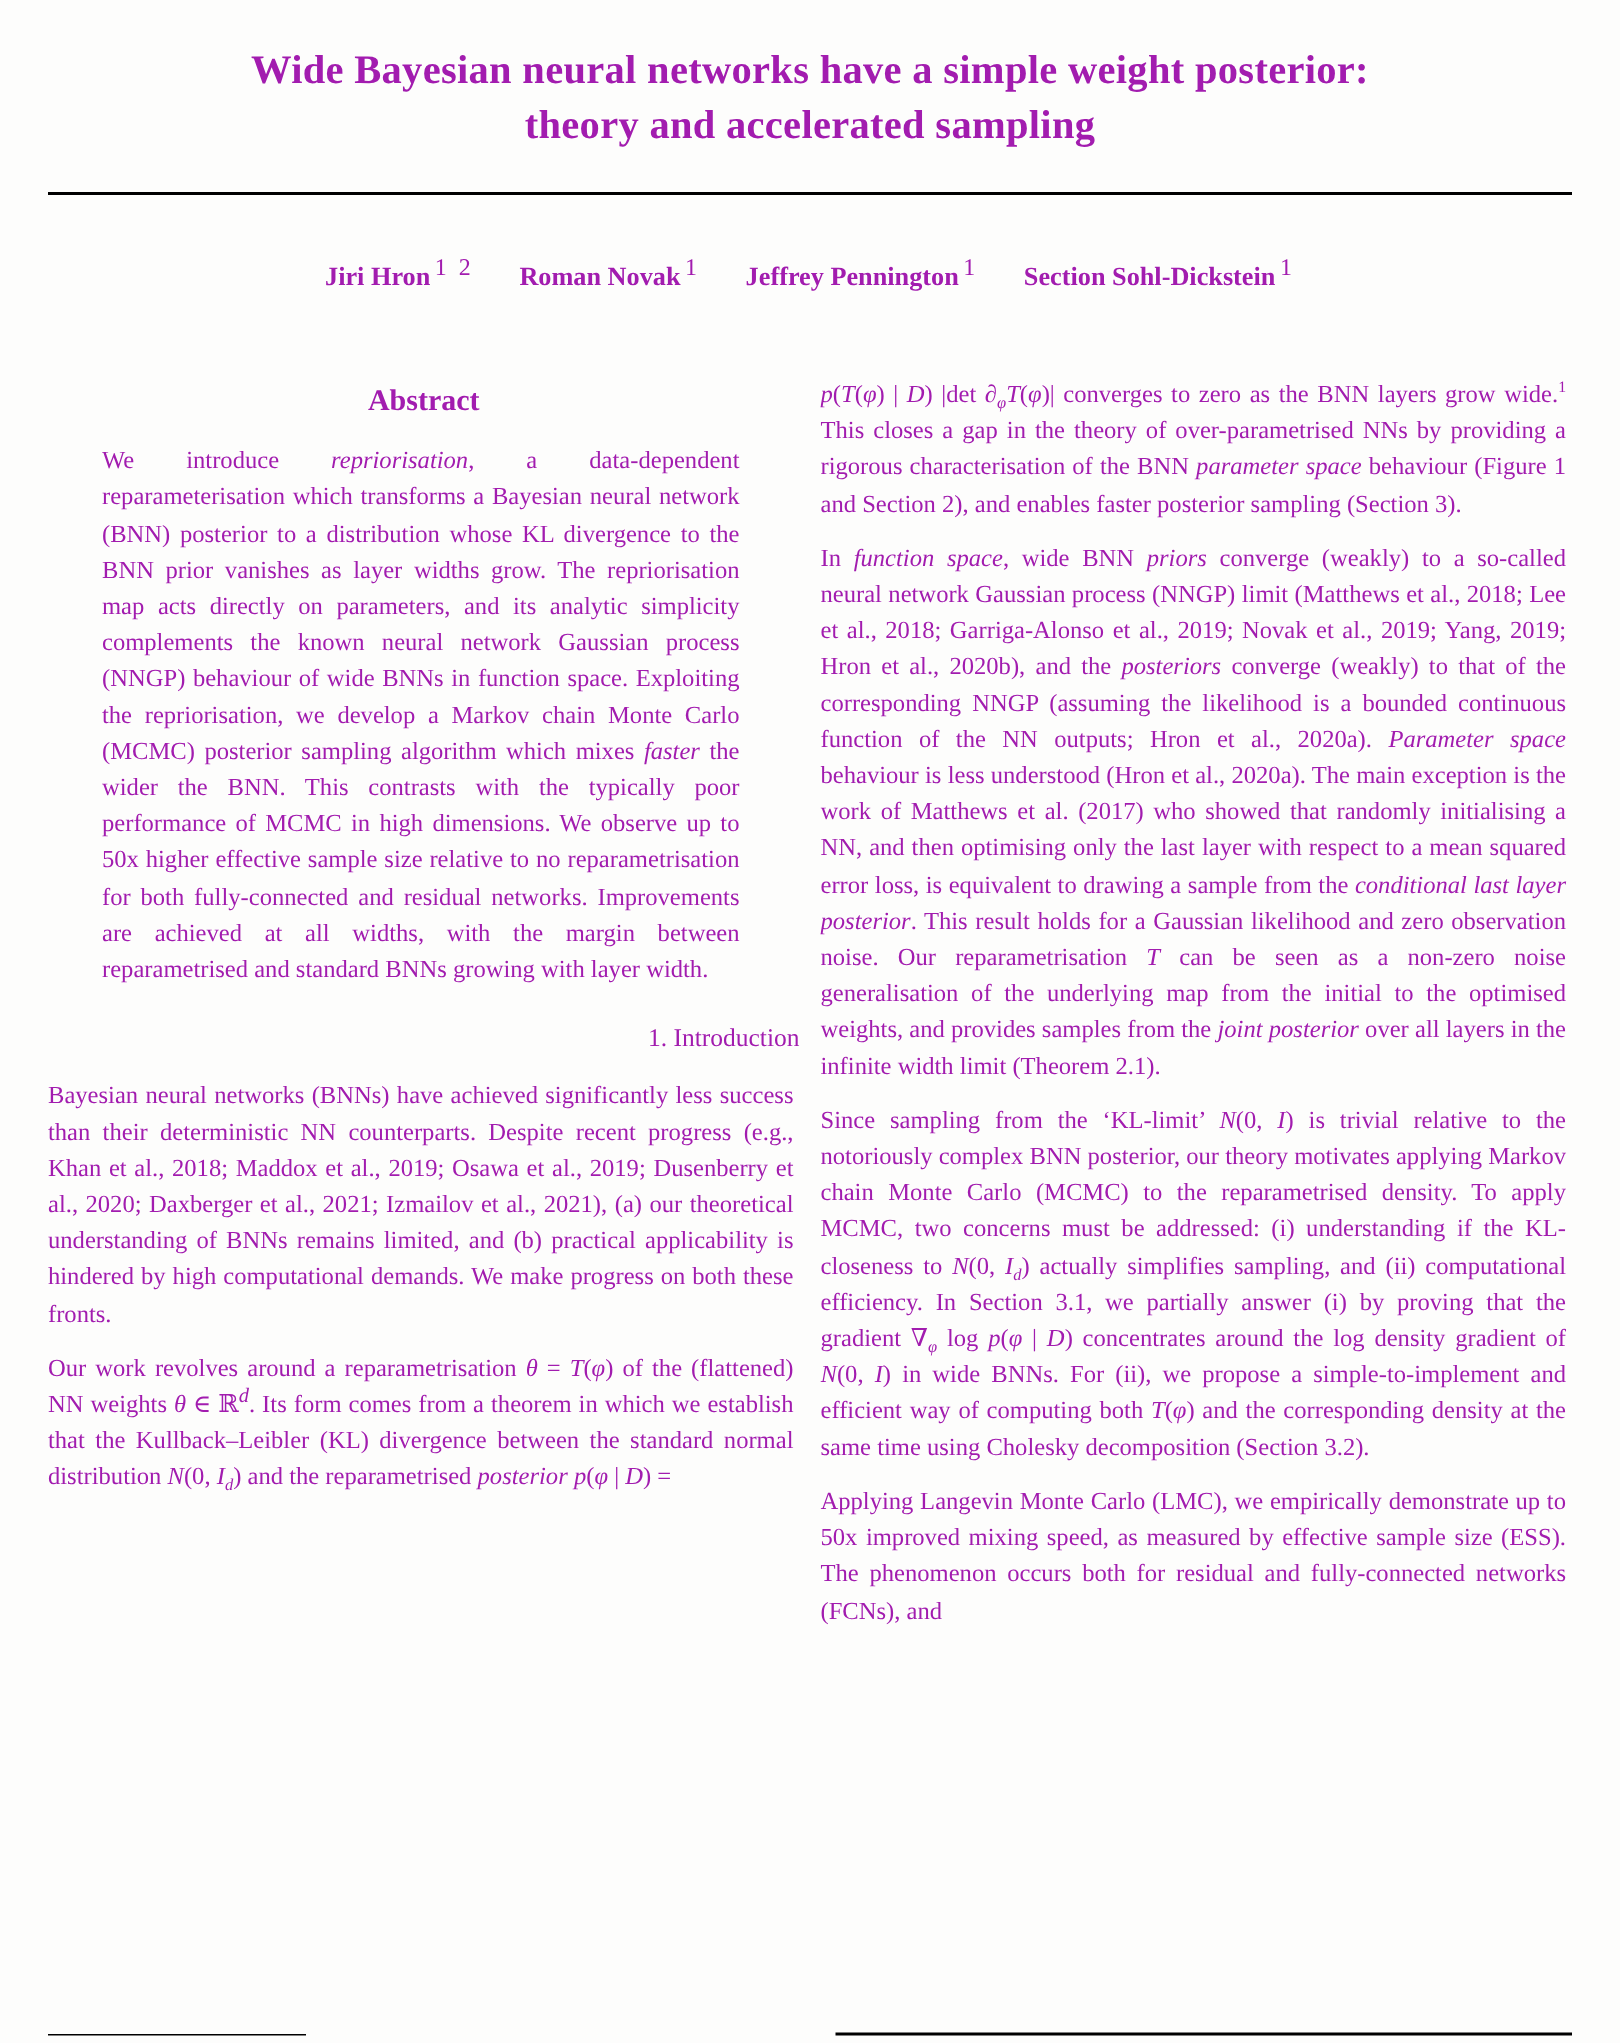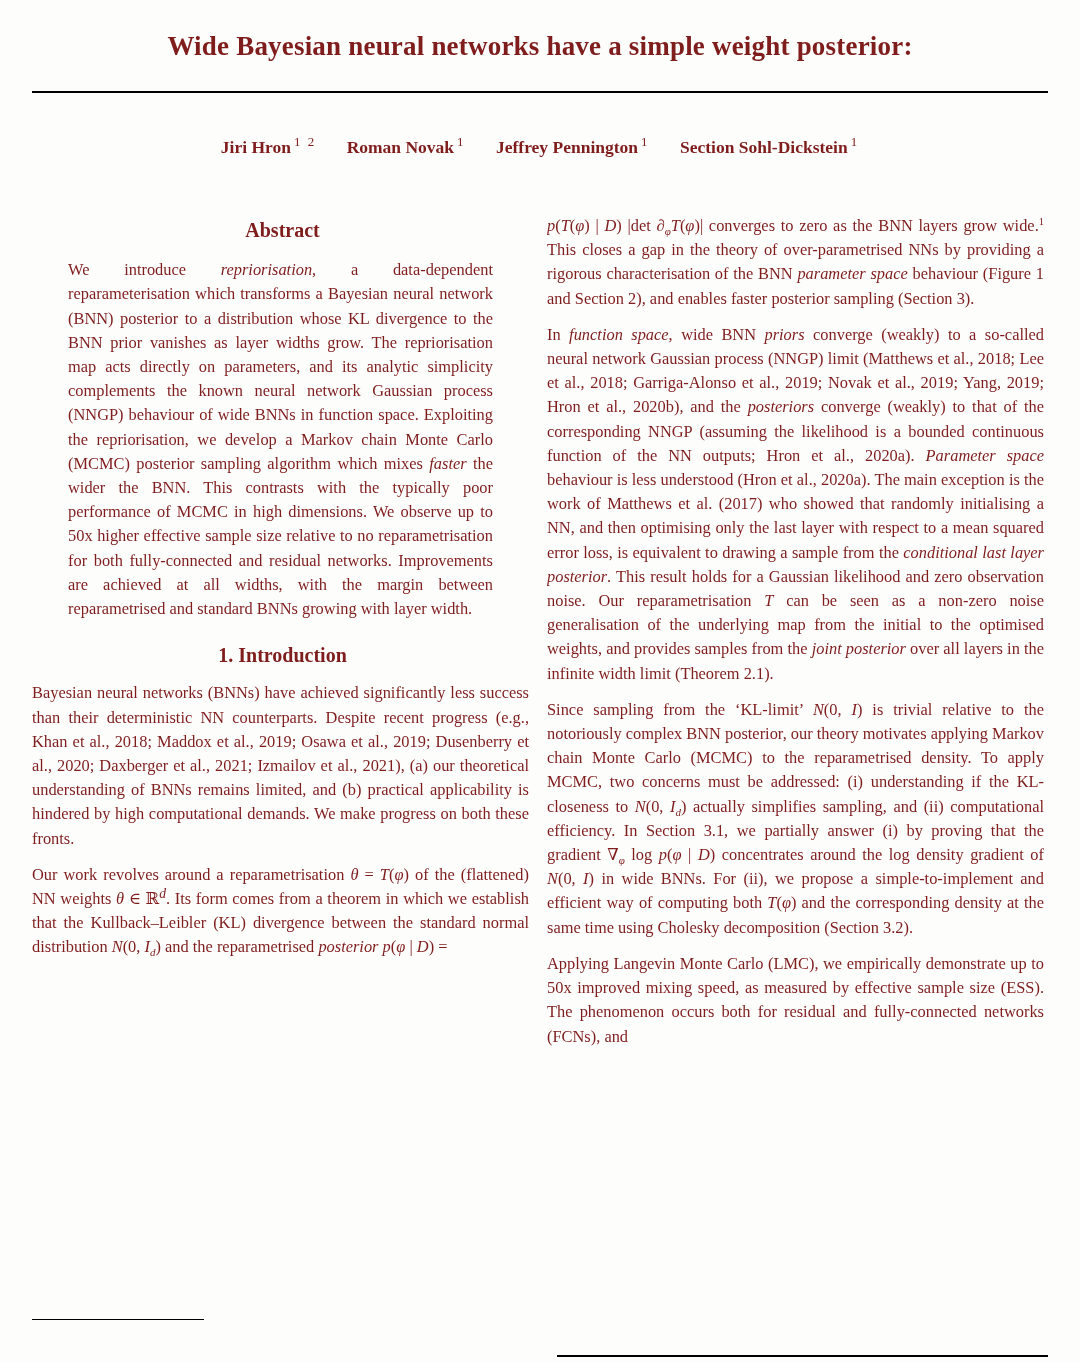--- a/index.html
+++ b/index.html
@@ -5,21 +5,21 @@
   html, body {
     margin: 0;
     padding: 0;
     background: #ffffff;
   }
   .page {
     position: relative;
     width: 1080px;
     height: 1362px;
     background: #fdfdfc;
-    color: #7f1d1d;
+    color: #a21caf;
     font-family: "Liberation Serif", "DejaVu Serif", serif;
     padding: 26px 32px 10px 32px;
     box-sizing: border-box;
     overflow: hidden;
   }
   .title {
     text-align: center;
     font-size: 27px;
     font-weight: bold;
     line-height: 37px;
@@ -33,21 +33,21 @@
   }
   .authors {
     text-align: center;
     font-weight: bold;
     font-size: 17.5px;
     margin-top: 44px;
   }
   .author { margin: 0 13px; white-space: nowrap; }
   .author sup {
     font-weight: normal;
-    font-size: 13px;
+    font-size: 16px;
     margin-left: 3px;
     letter-spacing: 2px;
   }
   .columns {
     display: flex;
     gap: 14px;
     margin-top: 56px;
     height: 1112px;
   }
   .col {
@@ -62,23 +62,23 @@
   .abstract-heading {
     text-align: center;
     font-size: 20px;
     font-weight: bold;
     margin: 4px 0 16px 0;
   }
   .abstract-text {
     padding: 0 36px;
   }
   .section-heading {
-    text-align: center;
-    font-size: 20px;
-    font-weight: bold;
+    text-align: right;
+    font-size: 17px;
+    font-weight: normal;
     margin: 22px 0 14px 0;
   }
   .footnote-block {
     position: absolute;
     bottom: 0;
     left: 0;
     right: 0;
     font-size: 14.3px;
     line-height: 19.6px;
     background: #fdfdfc;
@@ -102,20 +102,21 @@
   sub { line-height: 0; font-size: 11px; }
 </style>
 </head>
 <body>
 
 <div class="page">
 
   <header>
     <h1 class="title">
       <span>Wide Bayesian neural networks have a simple weight posterior:</span><br>
+      <span>theory and accelerated sampling</span>
     </h1>
     <hr class="title-rule">
     <div class="authors">
       <span class="author"><span>Jiri Hron</span><sup>1 2</sup></span>
       <span class="author"><span>Roman Novak</span><sup>1</sup></span>
       <span class="author"><span>Jeffrey Pennington</span><sup>1</sup></span>
       <span class="author"><span>Section Sohl-Dickstein</span><sup>1</sup></span>
     </div>
   </header>
 

